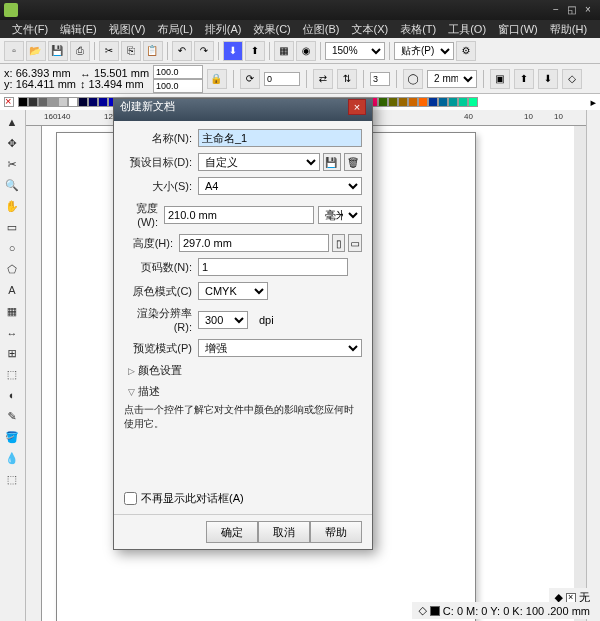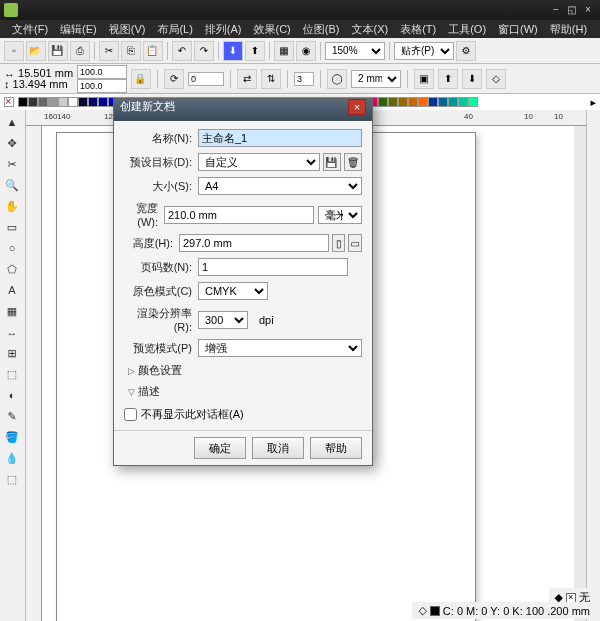--- a/index.html
+++ b/index.html
@@ -41,21 +41,21 @@
 .flabel{width:68px;text-align:right;margin-right:6px;color:#222;font-size:11px}
 .finput{flex:1;height:18px;border:1px solid #999;background:#fff;padding:0 3px;font-size:11px}
 .fselect{height:18px;border:1px solid #999;background:#fff;font-size:11px;padding:0 2px}
 .funit{width:44px;margin-left:4px}
 .ficon{width:18px;height:18px;border:1px solid #999;background:#eee;margin-left:3px;display:flex;align-items:center;justify-content:center;font-size:10px}
 .fsection{margin:6px 4px 2px;font-size:11px;color:#222}
 .fsection .tri{color:#666;margin-right:3px;font-size:9px}
 .fdesc{font-size:10px;color:#222;margin:4px 0 60px}
 .fcheck{display:flex;align-items:center;font-size:11px;margin-top:8px}
 .fcheck input{margin-right:4px}
-.fbtns{display:flex;justify-content:flex-end;gap:6px;padding:6px 10px;border-top:1px solid #ccc}
+.fbtns{display:flex;justify-content:flex-end;padding:6px 10px;border-top:1px solid #ccc}
 .fbtn{min-width:52px;height:22px;border:1px solid #999;background:linear-gradient(#fafafa,#e0e0e0);font-size:11px;padding:0 8px}
 .status2{display:flex;justify-content:space-between;padding:2px 6px;font-size:10px;background:#f0f0f0}
 .status2 .fillind{display:flex;align-items:center;gap:3px}
 .fillsw{width:10px;height:10px;border:1px solid #666}
 </style>
 </head>
 <body>
 
 <div class="titlebar">
   <div class="logo"></div>
@@ -99,20 +99,24 @@
   <div class="tbtn">▦</div>
   <div class="tbtn">◉</div>
   <div class="tsep"></div>
   <select class="tsel" style="width:60px" value="150%"><option>150%</option></select>
   <div class="tsep"></div>
   <select class="tsel" style="width:60px"><option>贴齐(P)</option></select>
   <div class="tbtn">⚙</div>
 </div>
 
 <div class="proptoolbar">
+  <div class="coordbox">
+    <div><span>x:</span> <span>66.393 mm</span></div>
+    <div><span>y:</span> <span>164.411 mm</span></div>
+  </div>
   <div class="coordbox">
     <div><span>↔</span> <span>15.501 mm</span></div>
     <div><span>↕</span> <span>13.494 mm</span></div>
   </div>
   <div class="coordbox">
     <input class="numinput" value="100.0" style="">
     <input class="numinput" value="100.0" style="">
   </div>
   <div class="tbtn">🔒</div>
   <div class="tsep"></div>
@@ -282,20 +286,21 @@
         <div class="flabel">渲染分辨率(R):</div>
         <select class="fselect" style="flex:0 0 50px"><option>300</option></select>
         <span style="margin-left:11px">dpi</span>
       </div>
     <div class="frow">
         <div class="flabel">预览模式(P)</div>
         <select class="fselect" style="flex:1"><option>增强</option></select>
       </div>
     <div class="fsection"><span class="tri">▷</span><span>颜色设置</span></div>
     <div class="fsection"><span class="tri">▽</span><span>描述</span></div>
+    <div class="fdesc">点击一个控件了解它对文件中颜色的影响或您应何时使用它。</div>
     <div class="fcheck">
         <input type="checkbox" style="">
         <span>不再显示此对话框(A)</span>
       </div>
   </div>
   <div class="fbtns">
     <button class="fbtn">确定</button>
     <button class="fbtn">取消</button>
     <button class="fbtn">帮助</button>
   </div>

